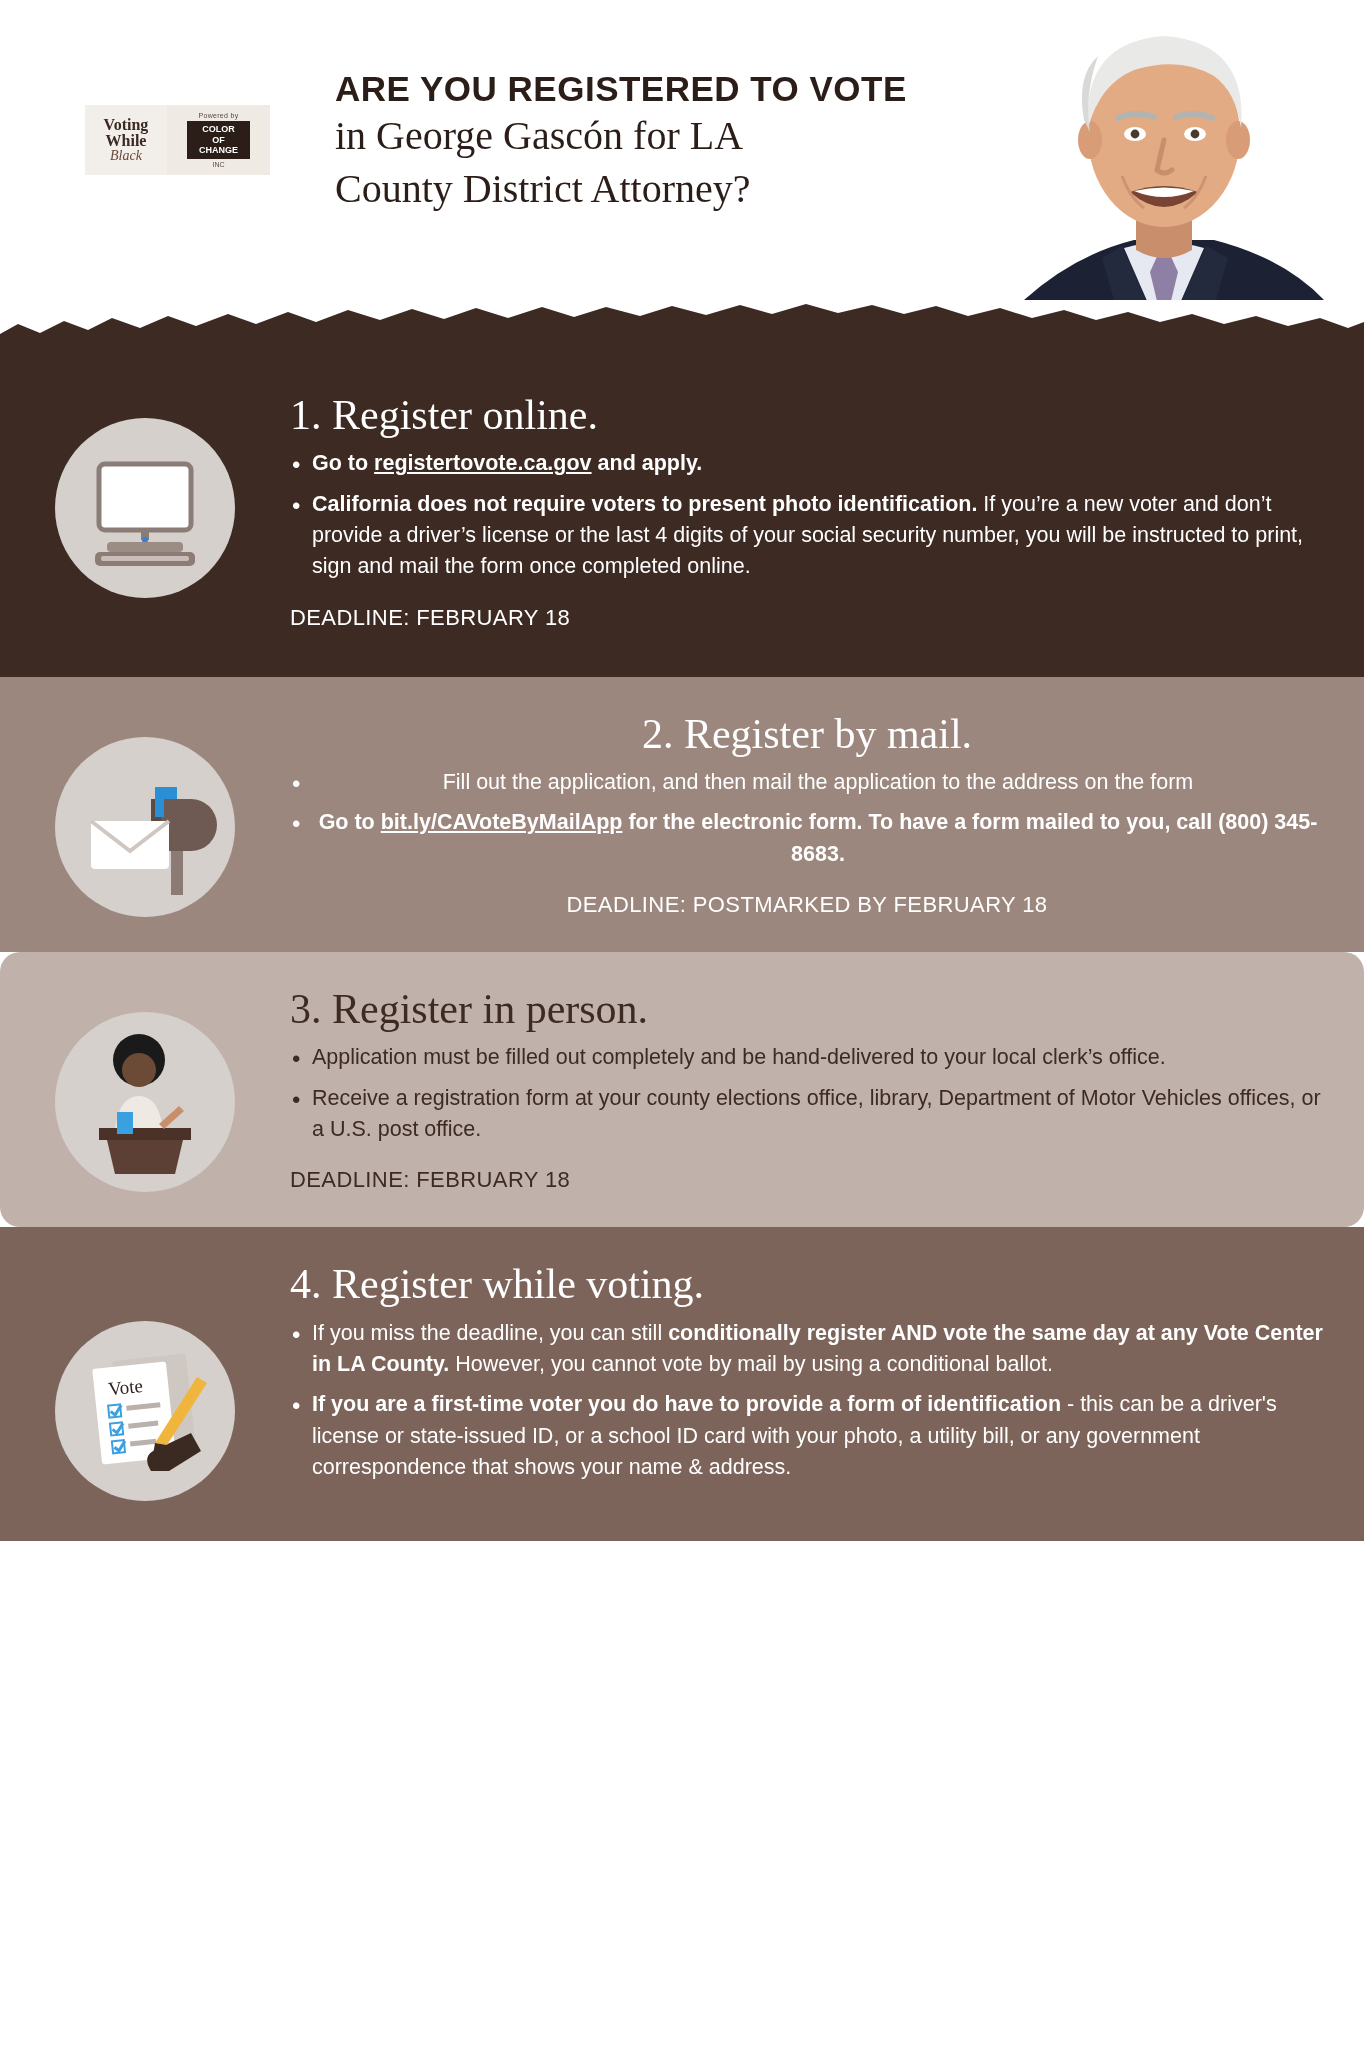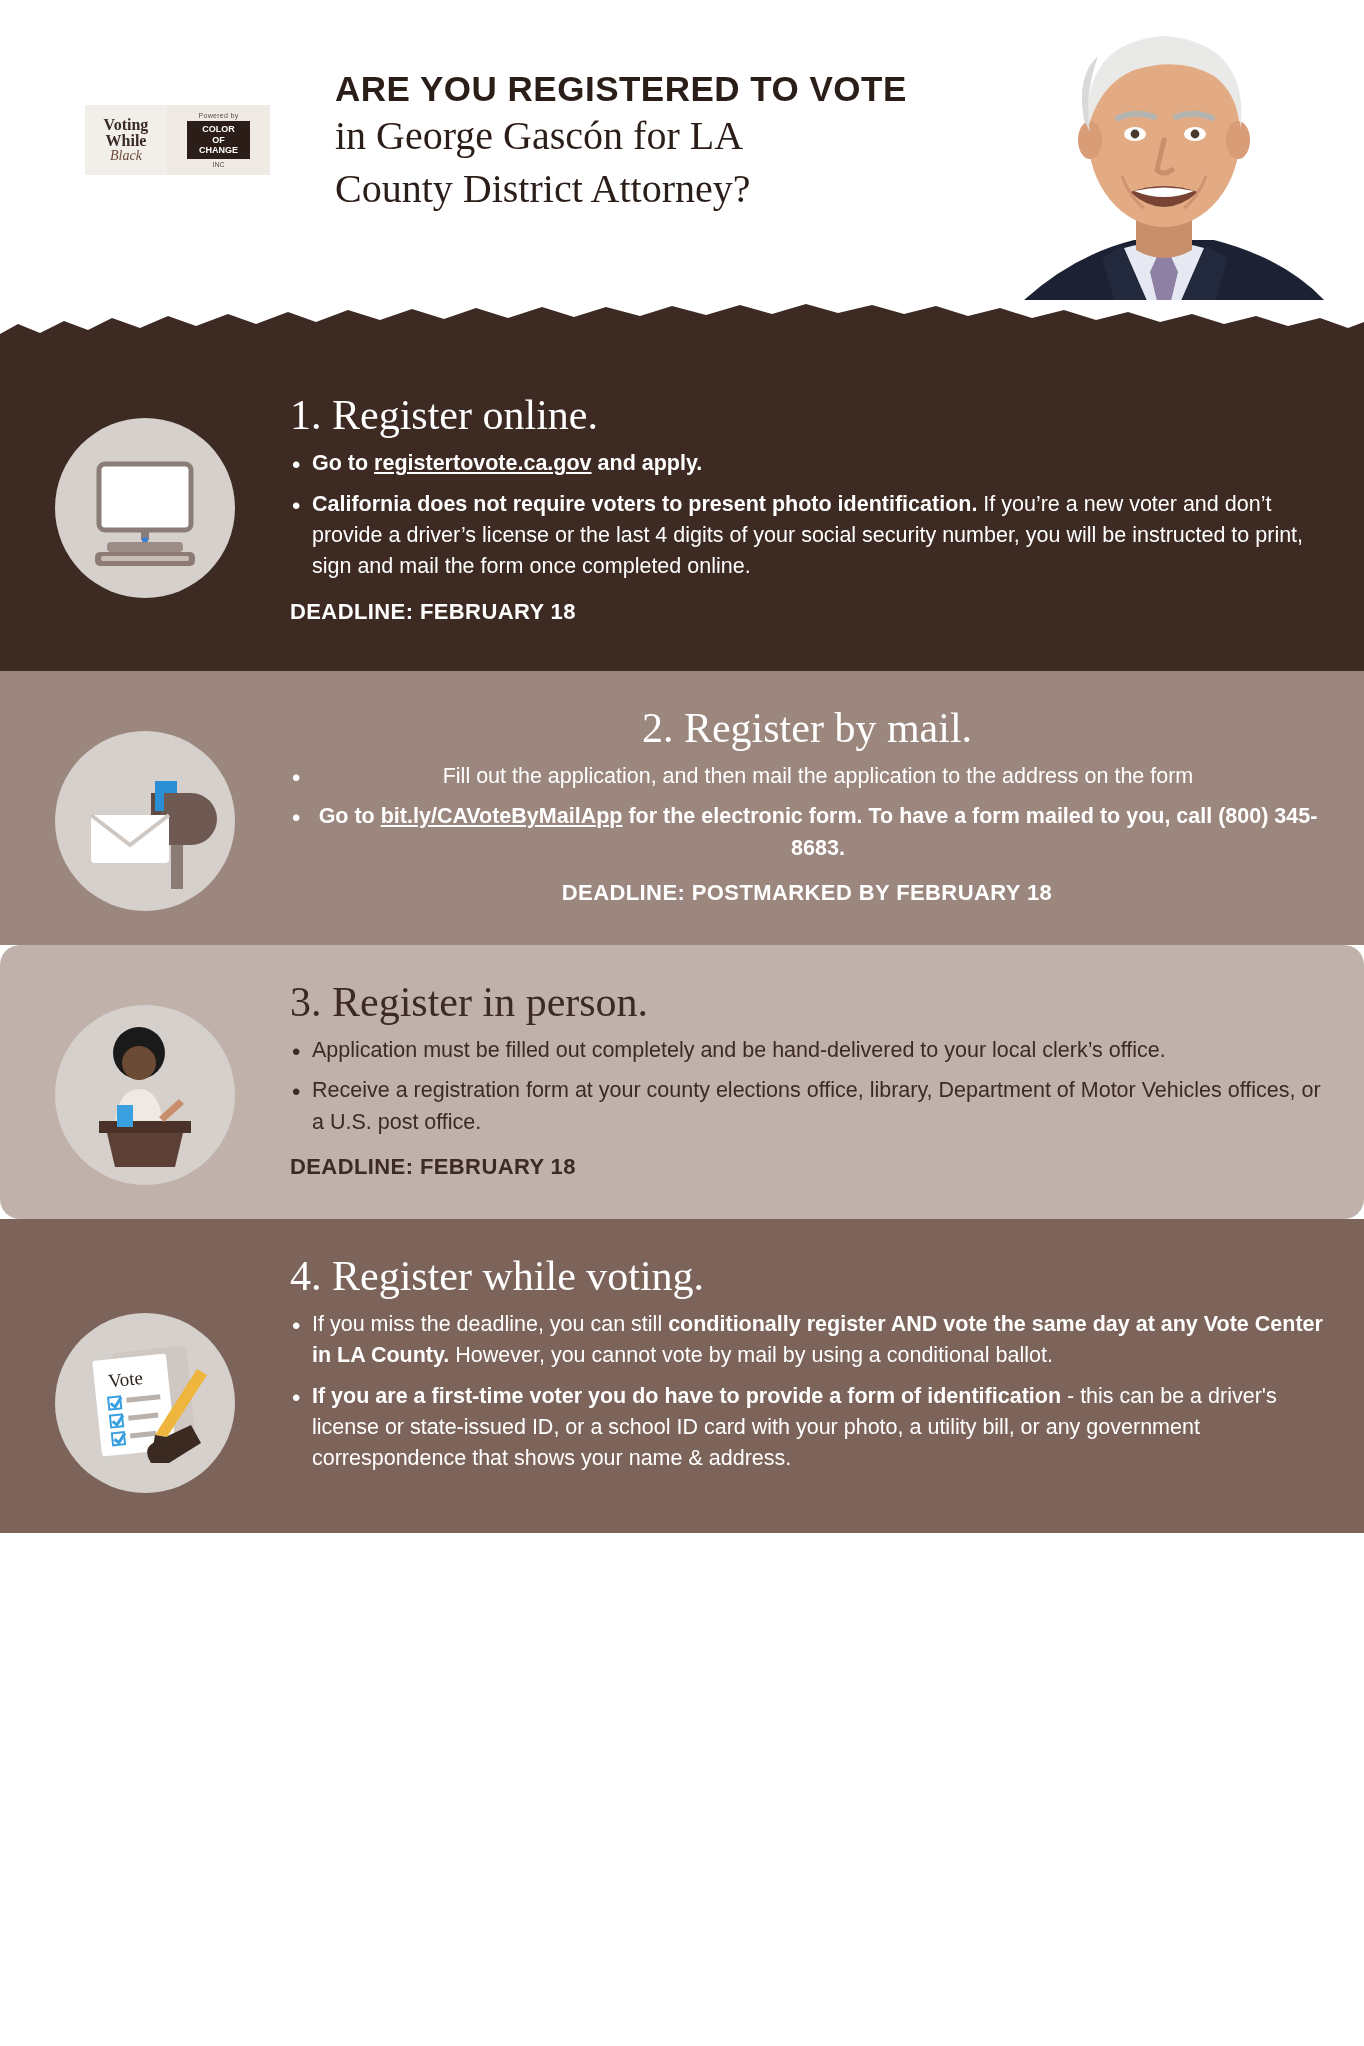--- a/index.html
+++ b/index.html
@@ -117,22 +117,22 @@
   }
   ul.points li:before {
     content:"•";
     position:absolute; left:2px; top:-1px;
     font-size:24px;
   }
   .b { font-weight:bold; }
   .ul { text-decoration:underline; font-weight:bold; }
 
   .deadline {
-    margin-top:16px;
-    font-weight:bold;
+    margin-top:22px;
+    font-weight:normal;
     font-size:22px;
     letter-spacing:0.4px;
   }
   .sec1 .deadline, .sec2 .deadline, .sec4 .deadline { color:#ffffff; }
   .sec3 .deadline { color:#3c2a23; }
   .deadline sup { font-size:13px; vertical-align:super; }
   .deadline .l2 { display:block; margin-top:4px; }
 </style>
 </head>
 <body>

